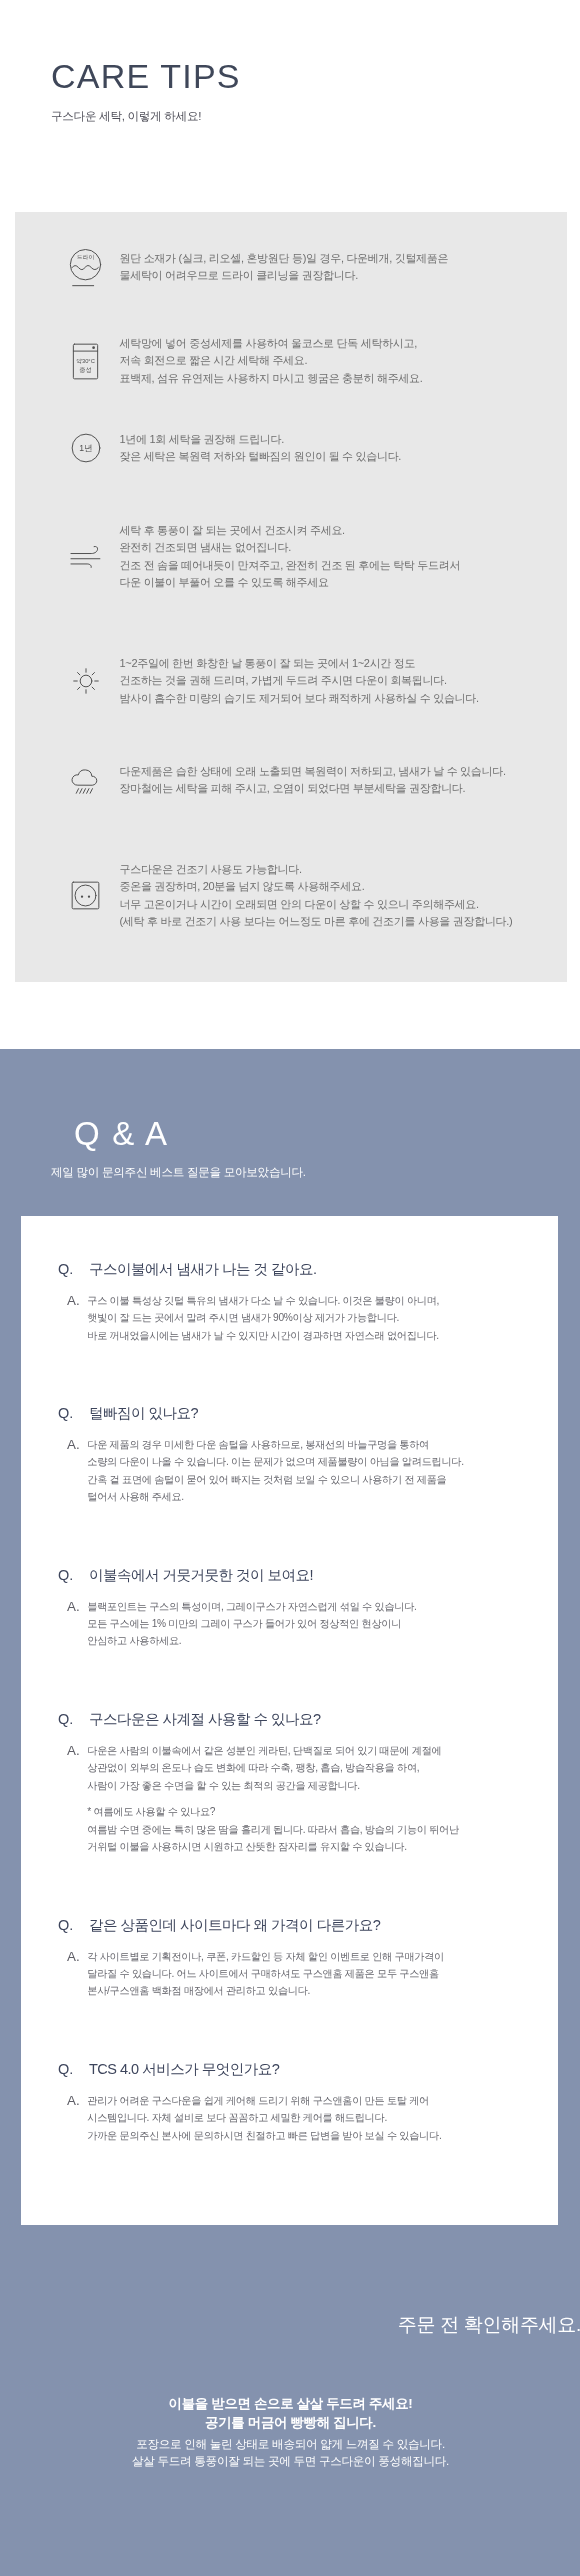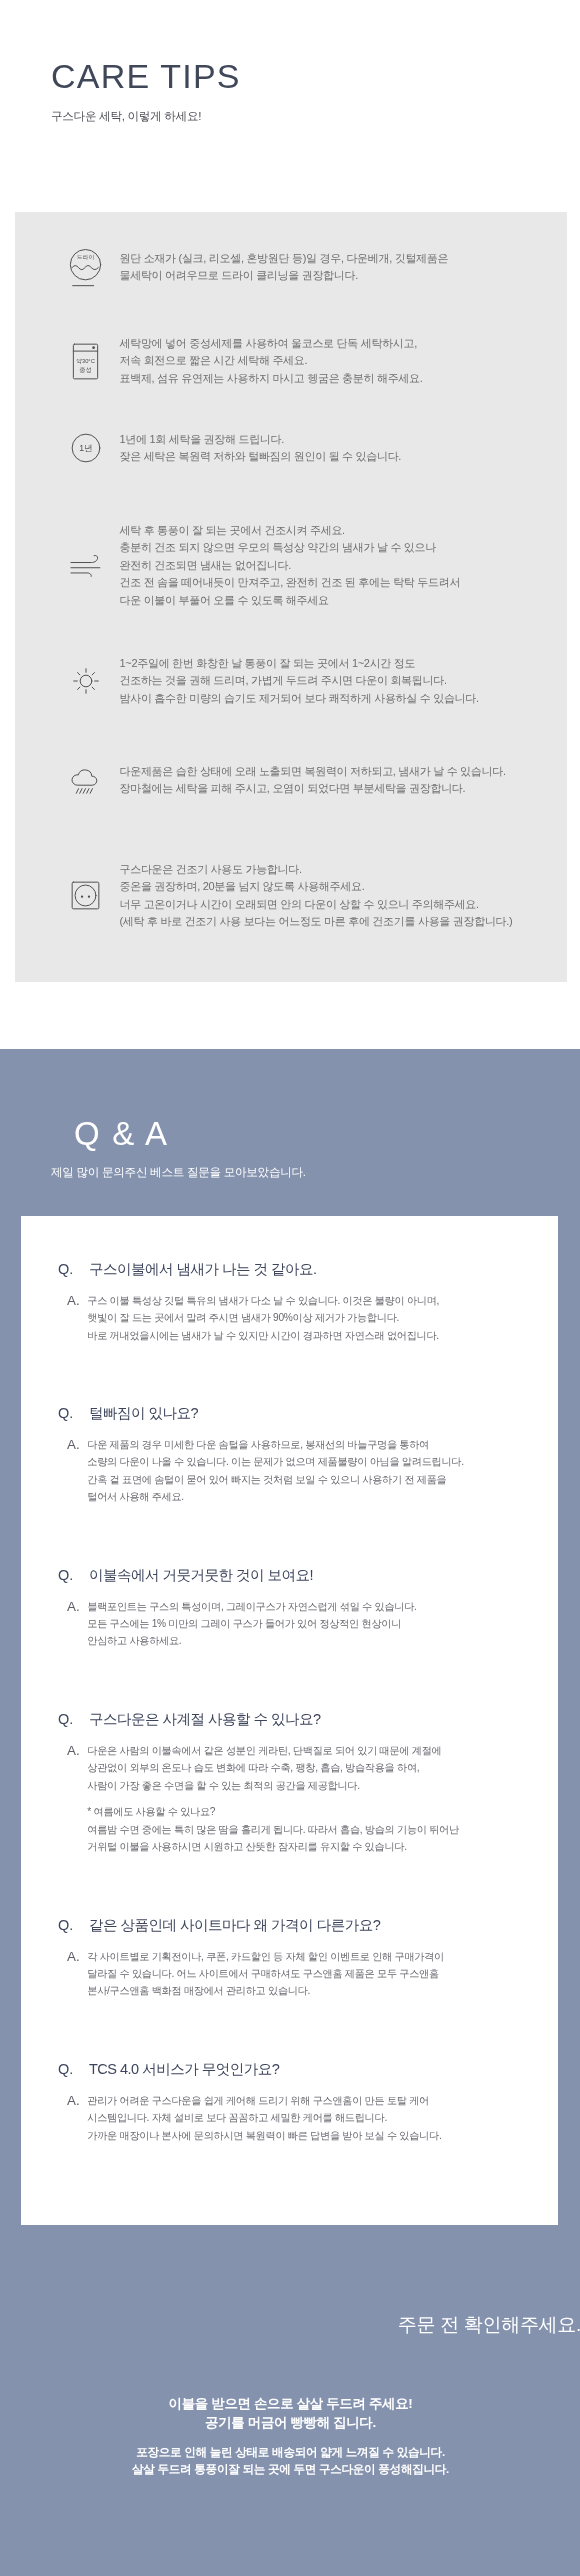--- a/index.html
+++ b/index.html
@@ -33,21 +33,21 @@
   .q-text{font-size:14.5px;line-height:18.6px;color:#3d455c;letter-spacing:-0.5px;white-space:nowrap;}
   .a-row{display:flex;box-sizing:border-box;padding-left:46px;margin-top:13.4px;}
   .a-mark{flex:0 0 20.3px;font-size:13.4px;line-height:17.4px;font-weight:300;color:#5e5e66;}
   .a-lines{flex:1;}
   .aline{font-size:10.2px;line-height:17.4px;color:#67676e;letter-spacing:-0.3px;white-space:nowrap;}
   .note-q{margin-top:9.3px;}
   
   .order-title{margin-top:87px;text-align:right;font-size:19px;line-height:25.6px;color:#ffffff;letter-spacing:-0.3px;}
   .order-block{margin-top:58px;text-align:center;}
   .order-strong{font-size:13.4px;line-height:18.6px;font-weight:700;color:#ffffff;letter-spacing:-0.3px;}
-  .order-normal-block{margin-top:10px;font-weight:bold;}
+  .order-normal-block{margin-top:2px;}
   .order-normal{font-size:11.6px;line-height:17.4px;color:#ffffff;letter-spacing:-0.3px;}
 </style>
 </head>
 <body>
 
 <div class="care-header">
   <div class="care-title">CARE TIPS</div>
   <div class="care-subtitle">구스다운 세탁, 이렇게 하세요!</div>
 </div>
 
@@ -101,21 +101,20 @@
   <div class="tip" style="top:310px;">
     <div class="tip-icon">
       <svg width="34" height="22" viewBox="0 0 58 38">
         <path class="icon-stroke" d="M3,13 h35 c7,0 11,-4 11,-8 c0,-3 -2.5,-5 -6,-4"></path>
         <path class="icon-stroke" d="M3,22 h50"></path>
         <path class="icon-stroke" d="M3,31 h28 c5,0 8,3 7,6"></path>
       </svg>
     </div>
     <div class="tip-text">
       <div class="tline">세탁 후 통풍이 잘 되는 곳에서 건조시켜 주세요.</div>
-      <div class="tline">충분히 건조 되지 않으면 우모의 특성상 약간의 냄새가 날 수 있으나</div>
       <div class="tline">완전히 건조되면 냄새는 없어집니다.</div>
       <div class="tline">건조 전 솜을 떼어내듯이 만져주고, 완전히 건조 된 후에는 탁탁 두드려서</div>
       <div class="tline">다운 이불이 부풀어 오를 수 있도록 해주세요</div>
     </div>
   </div>
 
   <div class="tip" style="top:443px;justify-content:space-between;">
     <div class="tip-icon">
       <svg width="28" height="28" viewBox="0 0 48 48">
         <circle class="icon-stroke" cx="24" cy="24" r="10"></circle>
@@ -259,21 +258,21 @@
     <div class="qa-item">
       <div class="q-row">
         <span class="q-mark">Q.</span>
         <span class="q-text">TCS 4.0 서비스가 무엇인가요?</span>
       </div>
       <div class="a-row">
         <span class="a-mark">A.</span>
         <div class="a-lines">
           <div class="aline">관리가 어려운 구스다운을 쉽게 케어해 드리기 위해 구스앤홈이 만든 토탈 케어</div>
           <div class="aline">시스템입니다. 자체 설비로 보다 꼼꼼하고 세밀한 케어를 해드립니다.</div>
-          <div class="aline">가까운 매장이나 본사에 문의하시면 복원력이 빠른 답변을 받아 보실 수 있습니다.</div>
+          <div class="aline">가까운 문의주신 본사에 문의하시면 친절하고 빠른 답변을 받아 보실 수 있습니다.</div>
         </div>
       </div>
     </div>
 
   </div>
 
   <div class="order-title">주문 전 확인해주세요.</div>
 
   <div class="order-block">
     <div class="order-strong">이불을 받으면 손으로 살살 두드려 주세요!</div>

